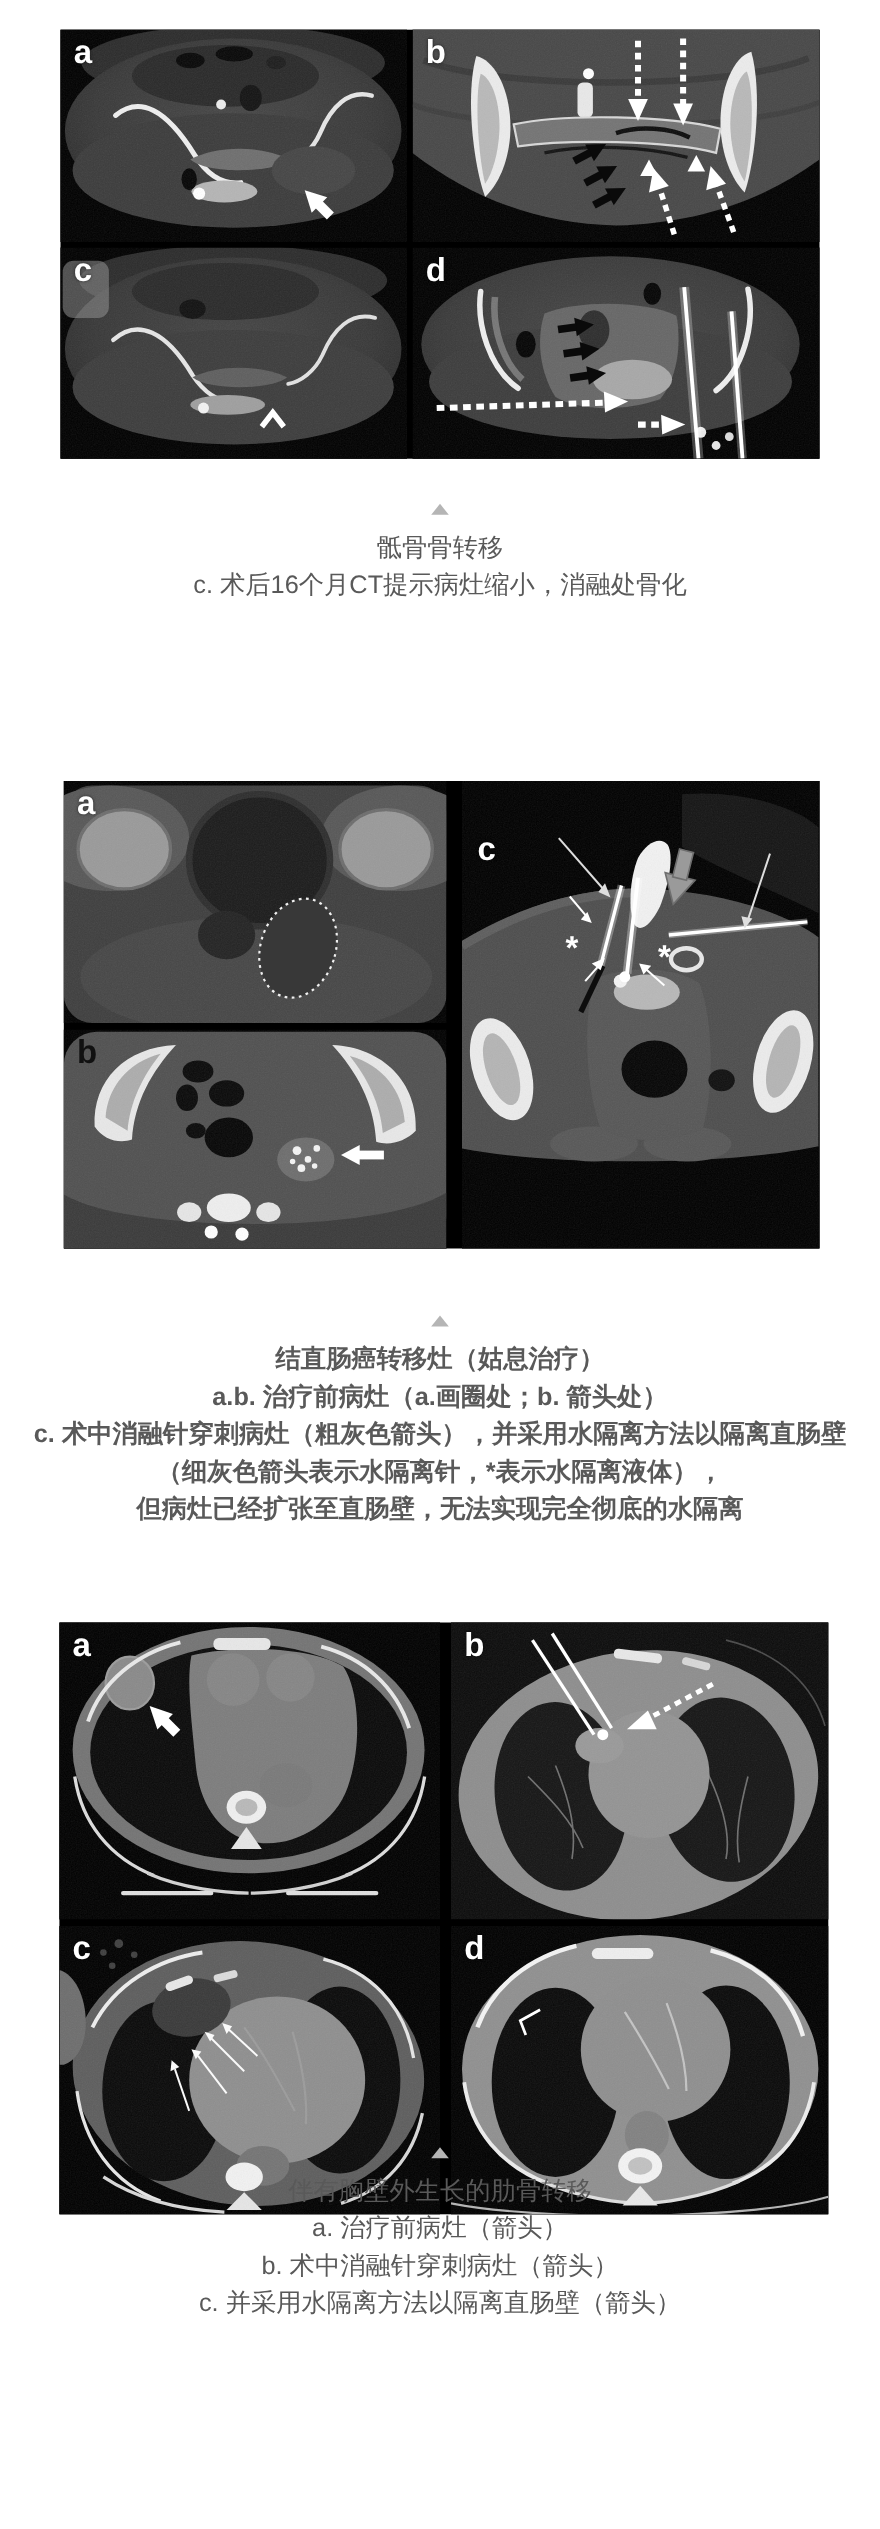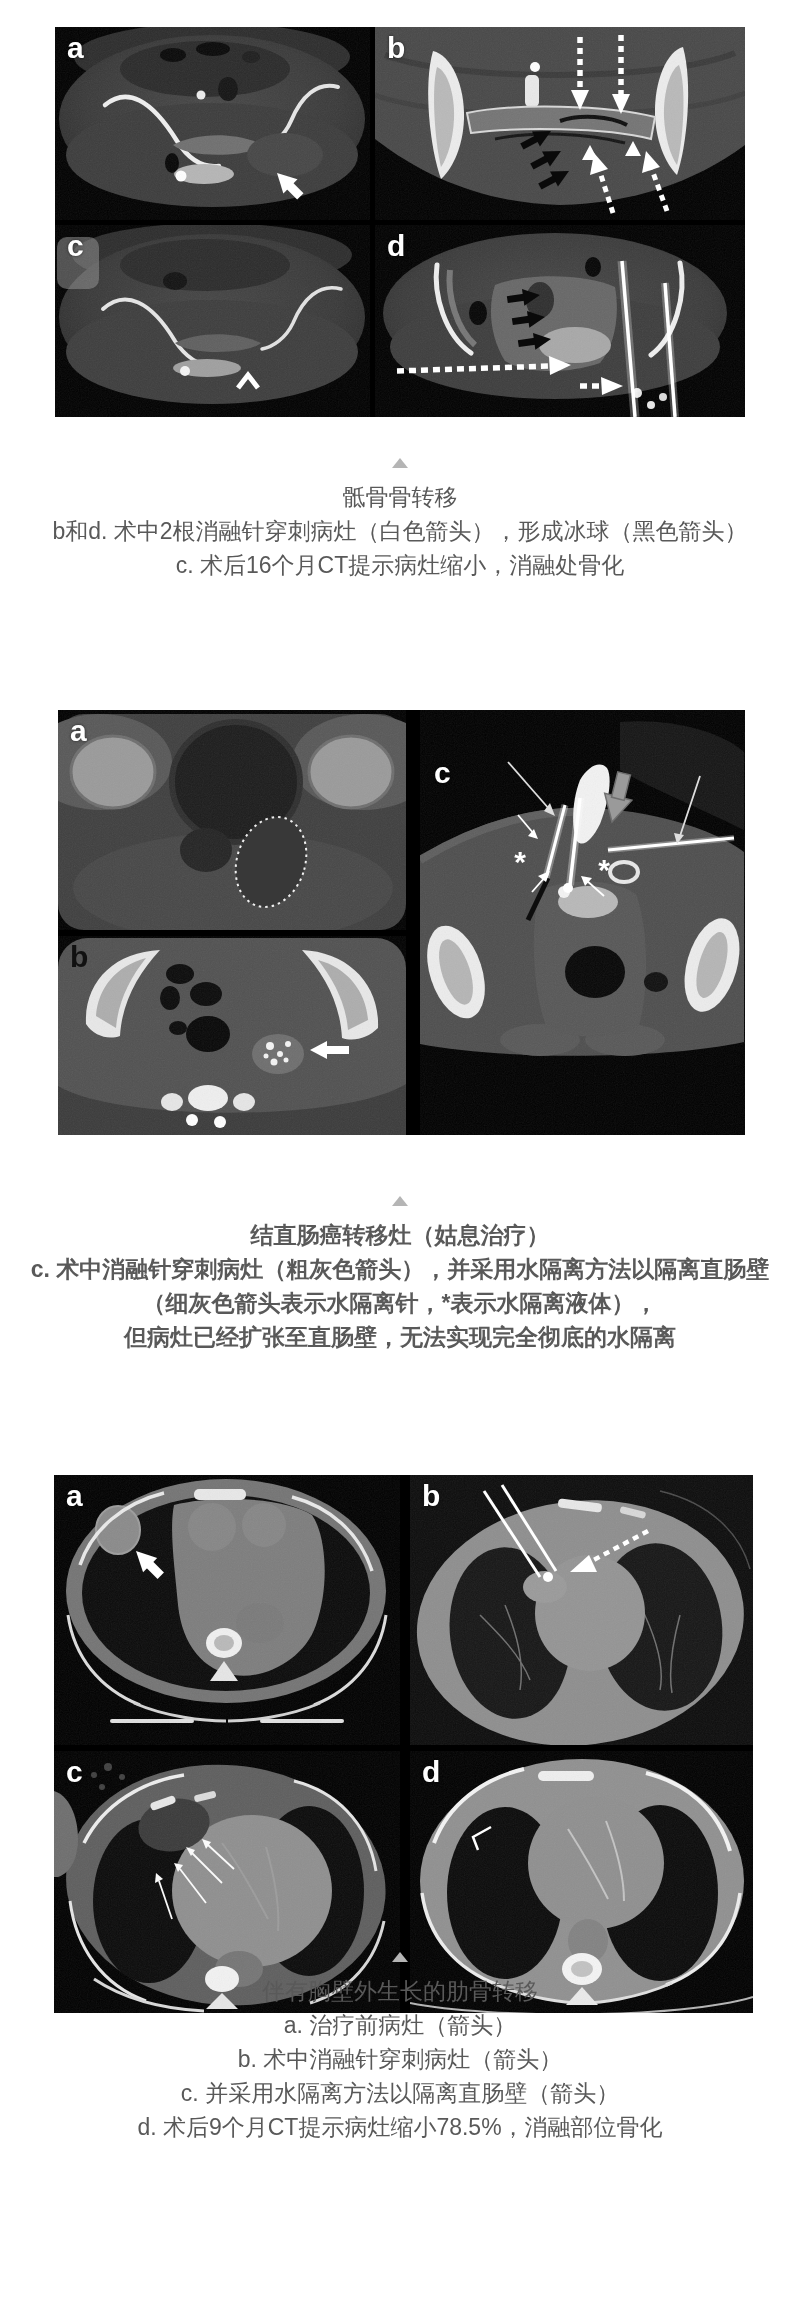--- a/index.html
+++ b/index.html
@@ -206,21 +206,20 @@
         <polygon points="248,161 226,152 227,170" fill="#fff"></polygon>
       </g>
     </svg>
     <div class="plabel">d</div>
   </div>
 </div>
 
 <div class="caption" style="top:458px;">
   <div class="tri"></div>
   <div class="cline">骶骨骨转移</div>
-  <div class="cline">b和d. 术中2根消融针穿刺病灶（白色箭头），形成冰球（黑色箭头）</div>
   <div class="cline">c. 术后16个月CT提示病灶缩小，消融处骨化</div>
 </div>
 
 <div class="fig" style="left:58px;top:710px;width:687px;height:425px;">
 
   <div class="panel" style="left:0;top:0;width:348px;height:220px;">
     <svg viewBox="0 0 348 220">
       <defs>
           <filter id="n5">
             <feTurbulence type="fractalNoise" baseFrequency="0.9" numOctaves="2" stitchTiles="stitch"></feTurbulence>
@@ -354,20 +353,21 @@
       <text x="100" y="162" text-anchor="middle" font-size="30" font-weight="bold" fill="#fff">*</text>
       <text x="184" y="170" text-anchor="middle" font-size="30" font-weight="bold" fill="#fff">*</text>
     </svg>
     <div class="plabel" style="top:48px;left:14px;">c</div>
   </div>
 </div>
 
 <div class="caption" style="top:1196px;font-weight:bold;">
   <div class="tri"></div>
   <div class="cline">结直肠癌转移灶（姑息治疗）</div>
+  <div class="cline">a.b. 治疗前病灶（a.画圈处；b. 箭头处）</div>
   <div class="cline">c. 术中消融针穿刺病灶（粗灰色箭头），并采用水隔离方法以隔离直肠壁</div>
   <div class="cline">（细灰色箭头表示水隔离针，*表示水隔离液体），</div>
   <div class="cline">但病灶已经扩张至直肠壁，无法实现完全彻底的水隔离</div>
 </div>
 
 <div class="fig" style="left:54px;top:1475px;width:699px;height:538px;">
 
   <div class="panel" style="left:0;top:0;width:346px;height:270px;">
     <svg viewBox="0 0 346 270">
       <defs>
@@ -530,14 +530,13 @@
     <div class="plabel">d</div>
   </div>
 </div>
 
 <div class="caption" style="top:1952px;">
   <div class="tri"></div>
   <div class="cline">伴有胸壁外生长的肋骨转移</div>
   <div class="cline">a. 治疗前病灶（箭头）</div>
   <div class="cline">b. 术中消融针穿刺病灶（箭头）</div>
   <div class="cline">c. 并采用水隔离方法以隔离直肠壁（箭头）</div>
-  <div class="cline">d. 术后9个月CT提示病灶缩小78.5%，消融部位骨化</div>
 </div>
 
 </body></html>

